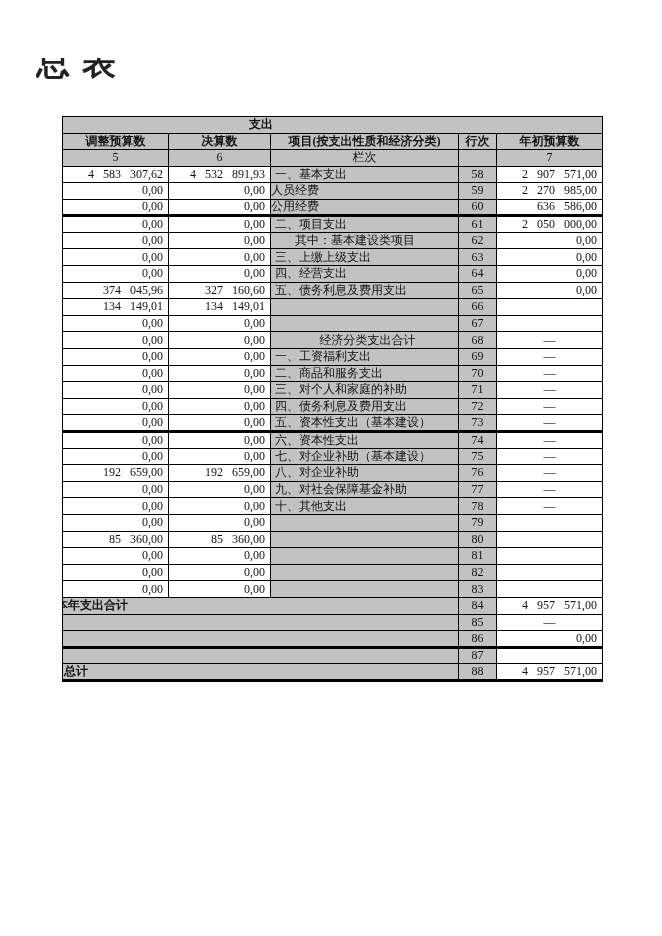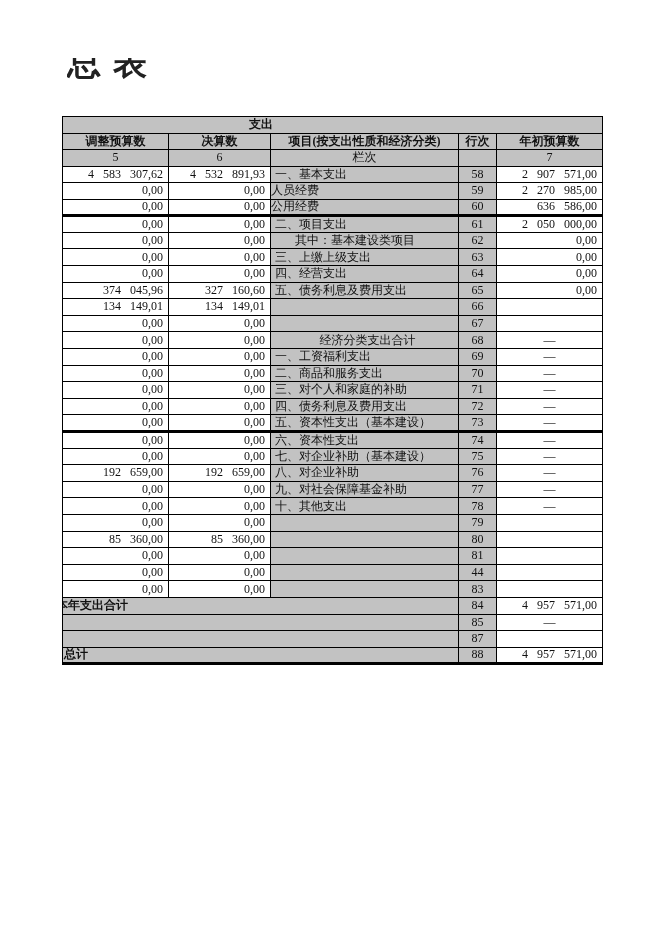--- a/index.html
+++ b/index.html
@@ -1,21 +1,21 @@
 <!DOCTYPE html>
 <html><head>
 <meta charset="utf-8">
 <style>
   html,body{margin:0;padding:0;}
   body{
     width:662px;height:936px;background:#ffffff;position:relative;
     font-family:"Liberation Serif","DejaVu Serif",serif;color:#111;
   }
   
-  .title-clip{position:absolute;left:67px;top:58px;height:34px;width:160px;overflow:hidden;}
+  .title-clip{position:absolute;left:36px;top:58px;height:34px;width:160px;overflow:hidden;}
   .title-clip span{
     display:block;font-size:34px;font-weight:bold;letter-spacing:12px;
     line-height:42px;margin-top:-16px;color:#222;
   }
   table.sheet{
     position:absolute;left:62px;top:116px;width:540px;
     border-collapse:collapse;table-layout:fixed;
     border:1.5px solid #000;
   }
   td{
@@ -242,39 +242,44 @@
         <td class="num">0,00</td>
         <td class="num">0,00</td>
         <td class="item l0"></td>
         <td class="line">81</td>
         <td class="init"></td>
       </tr>
       <tr>
         <td class="num">0,00</td>
         <td class="num">0,00</td>
         <td class="item l0"></td>
-        <td class="line">44</td>
+        <td class="line">82</td>
         <td class="init"></td>
       </tr>
       <tr>
         <td class="num">0,00</td>
         <td class="num">0,00</td>
         <td class="item l0"></td>
         <td class="line">83</td>
         <td class="init"></td>
       </tr>
       <tr>
         <td class="merged b" colspan="3"><span class="clip">本年支出合计</span></td>
         <td class="line">84</td>
         <td class="init">4 957 571,00</td>
       </tr>
       <tr>
         <td class="merged" colspan="3"><span></span></td>
         <td class="line">85</td>
         <td class="init ctr">—</td>
+      </tr>
+      <tr class="tb">
+        <td class="merged" colspan="3"><span></span></td>
+        <td class="line">86</td>
+        <td class="init">0,00</td>
       </tr>
       <tr>
         <td class="merged" colspan="3"><span></span></td>
         <td class="line">87</td>
         <td class="init"></td>
       </tr>
       <tr class="tb">
         <td class="merged b ind" colspan="3"><span>总计</span></td>
         <td class="line">88</td>
         <td class="init">4 957 571,00</td>

